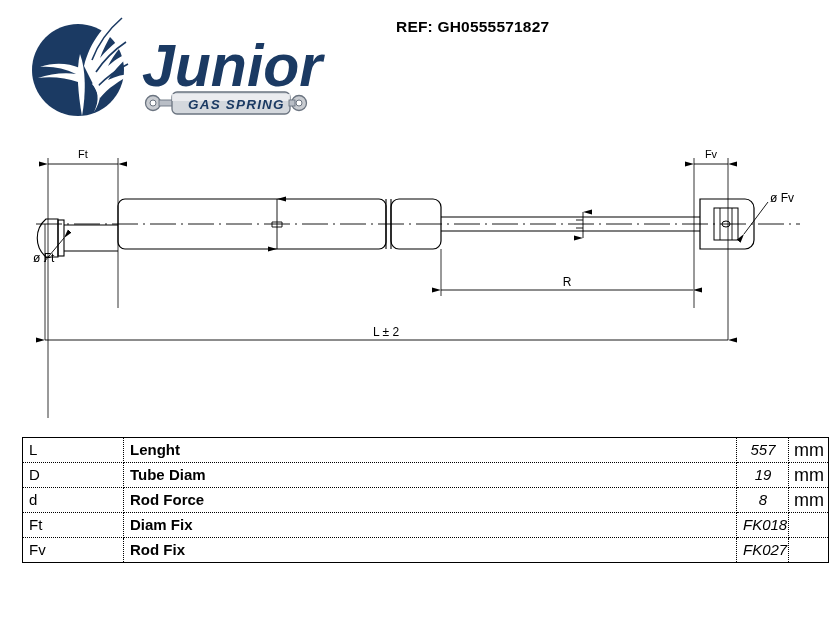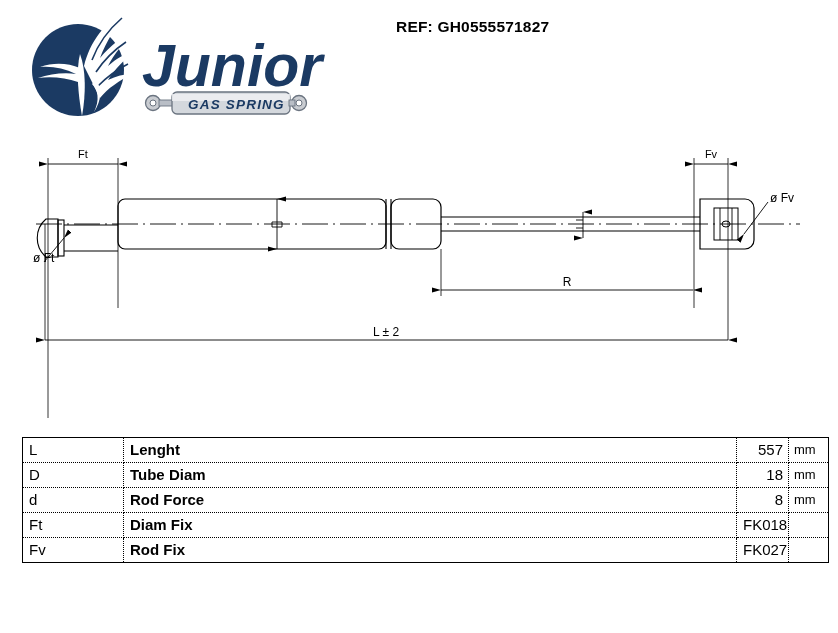--- a/index.html
+++ b/index.html
@@ -75,22 +75,22 @@
     font-size: 15px;
     line-height: 24px;
     border-bottom: 1px dotted #000;
     border-right: 1px dotted #000;
     overflow: hidden;
     white-space: nowrap;
   }
   table.spec tr:last-child td { border-bottom: none; }
   table.spec td.col-code  { width: 88px; }
   table.spec td.col-desc  { width: 600px; font-weight: bold; }
-  table.spec td.col-value { width: 40px; text-align: right; padding-right: 5px; }
-  table.spec td.col-unit  { width: 28px; border-right: none; padding-left: 5px; font-size: 13px; }
+  table.spec td.col-value { width: 40px; text-align: center; padding-right: 5px; font-style: italic; }
+  table.spec td.col-unit  { width: 28px; border-right: none; padding-left: 5px; font-size: 18px; }
 </style>
 </head>
 <body>
 
 <div id="header-area">
 
   <div id="logo-block">
 
     <svg id="logo-emblem" viewBox="0 0 126 112">
       <circle cx="54" cy="62" r="46" fill="#1b3a63"></circle>
@@ -246,21 +246,21 @@
     <tbody id="spec-tbody">
         <tr>
           <td class="col-code">L</td>
           <td class="col-desc">Lenght</td>
           <td class="col-value">557</td>
           <td class="col-unit">mm</td>
         </tr>
         <tr>
           <td class="col-code">D</td>
           <td class="col-desc">Tube Diam</td>
-          <td class="col-value">18</td>
+          <td class="col-value">19</td>
           <td class="col-unit">mm</td>
         </tr>
         <tr>
           <td class="col-code">d</td>
           <td class="col-desc">Rod Force</td>
           <td class="col-value">8</td>
           <td class="col-unit">mm</td>
         </tr>
         <tr>
           <td class="col-code">Ft</td>

